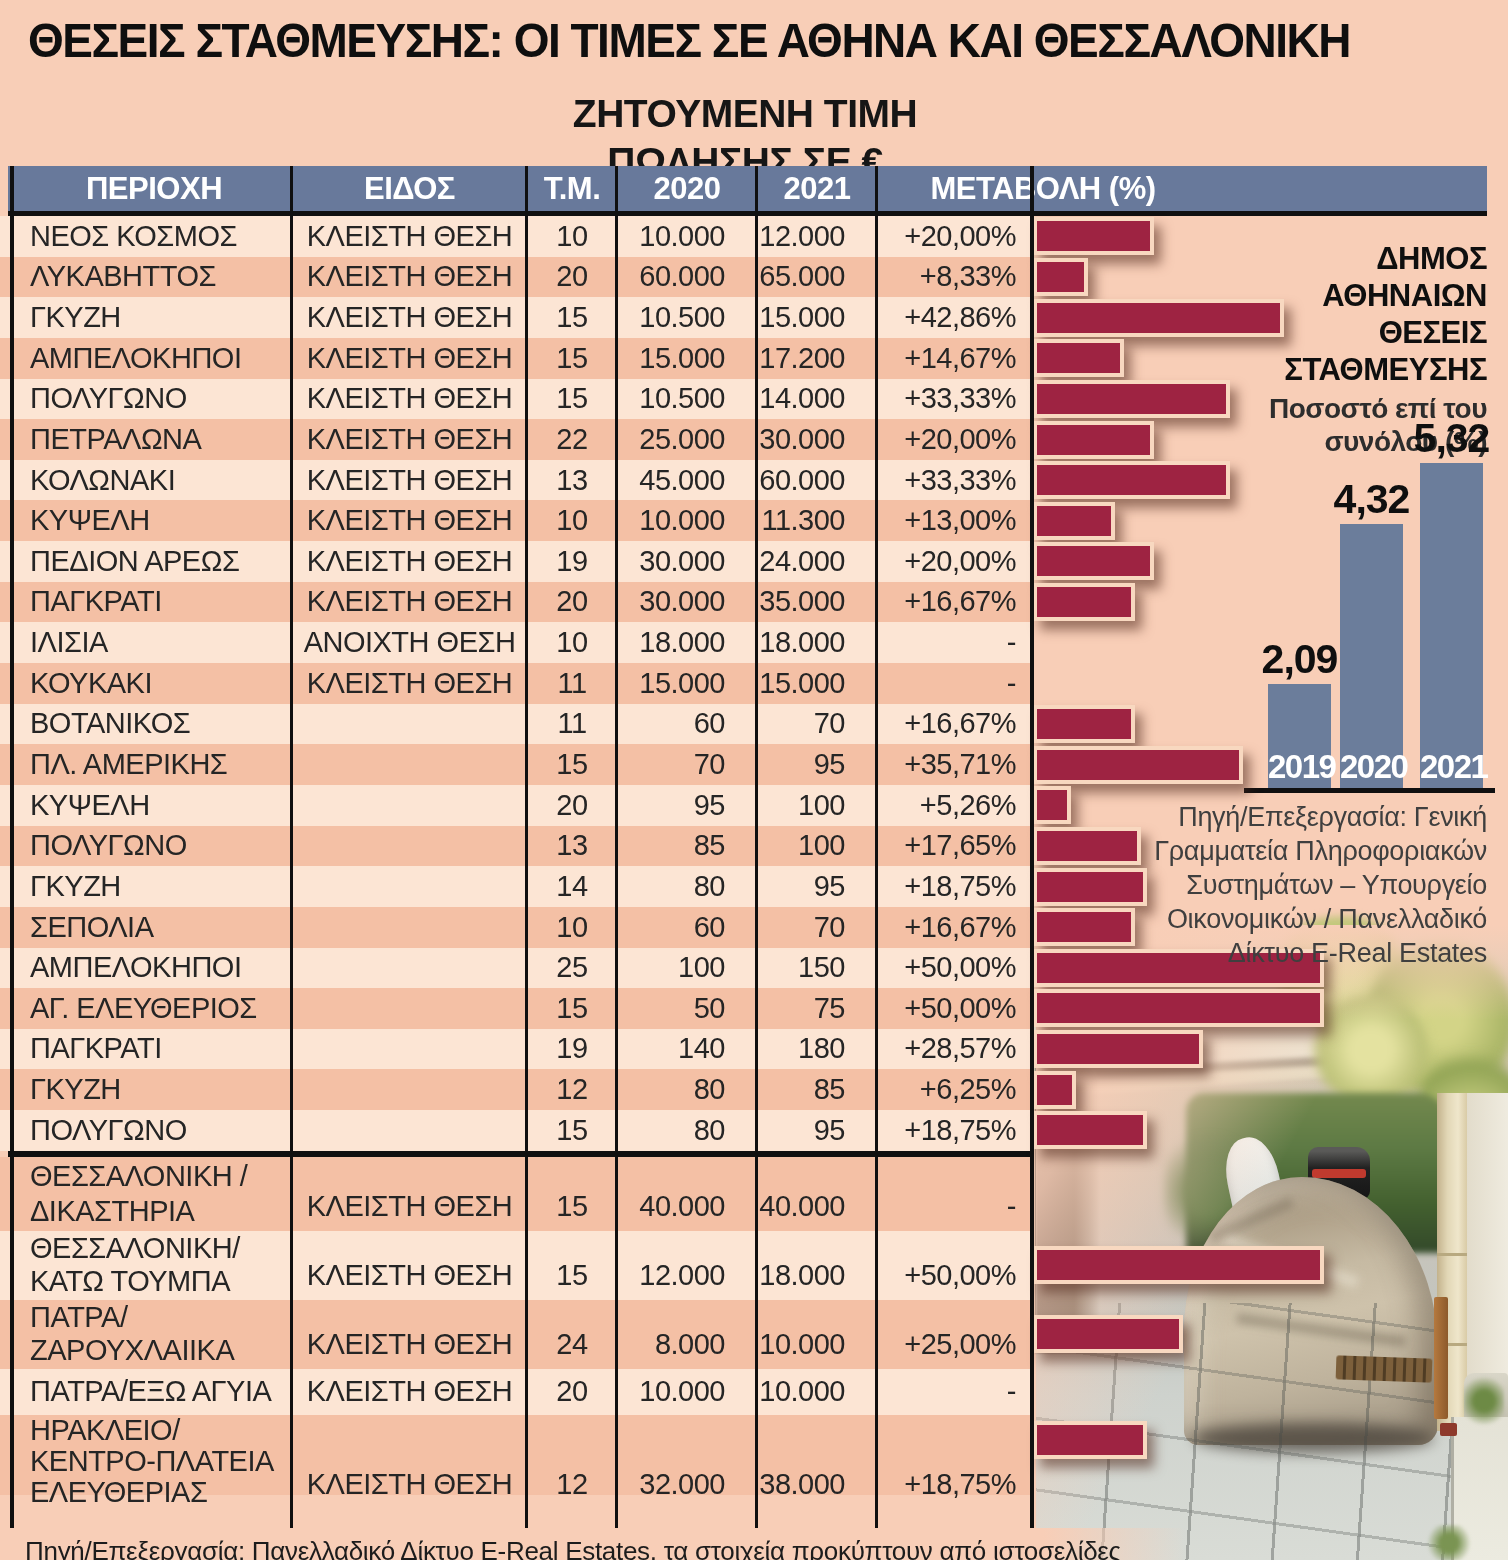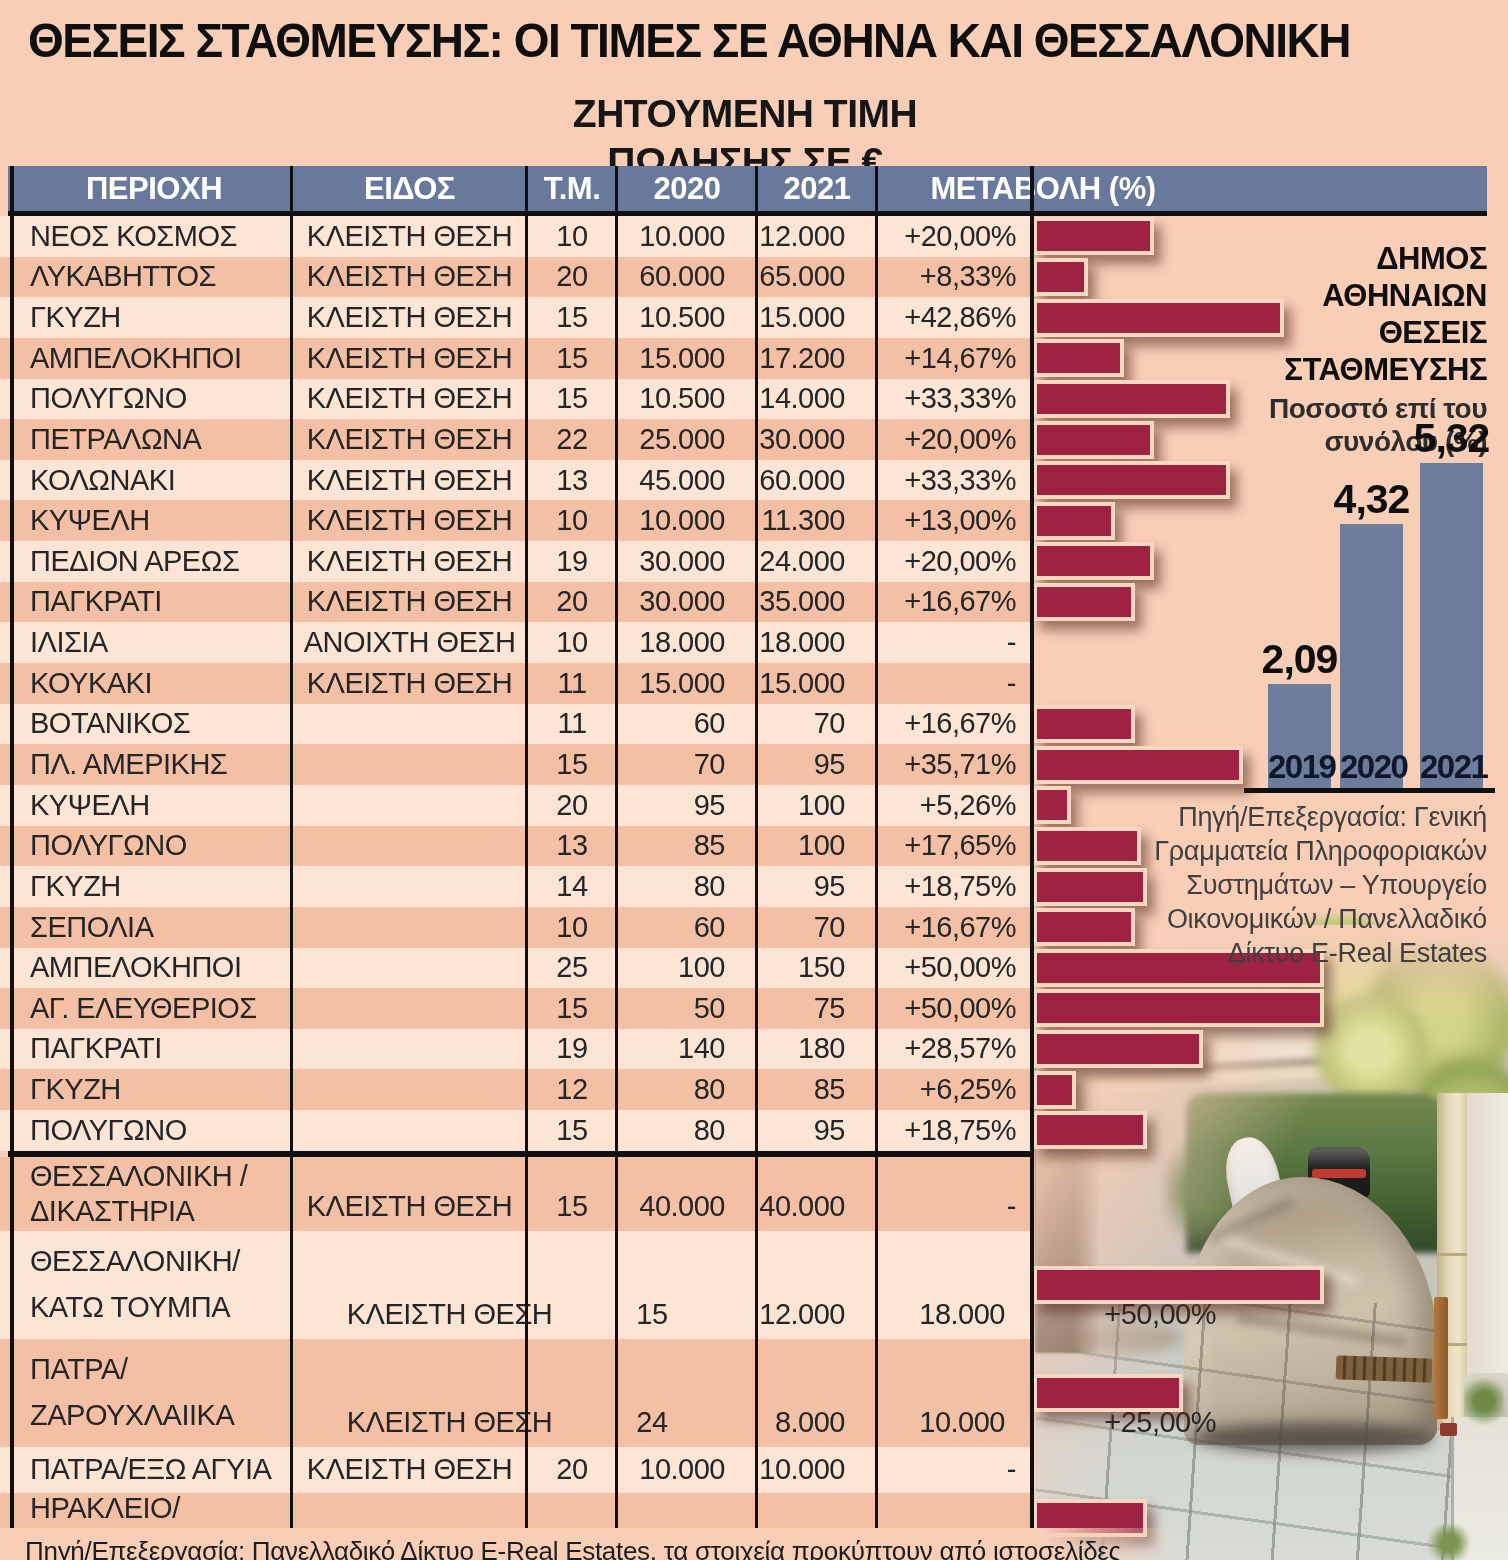--- a/index.html
+++ b/index.html
@@ -88,21 +88,21 @@
   .h2{left:519px;width:90px;}
   .h3{left:609px;width:140px;}
   .h4{left:749px;width:120px;}
   .h5{left:869px;width:300px;justify-content:flex-start;padding-left:16px;}
   .rows{position:absolute;left:0;top:216px;width:1032px;z-index:4;}
   .row{position:relative;display:grid;grid-template-columns:292px 235px 90px 140px 120px 155px;align-items:center;}
   .row.light{background:#fce5d4;}
   .row.dark{background:#f4c0a5;}
   .row.h1x{height:40.65px;}
   .row.hb2a{height:74px;}
-  .row.hb2{height:108px;gap:40px;}
+  .row.hb2{height:69px;}
   .row.hb1{height:46px;}
   .row.hb3{height:80px;}
   .c{font-size:29px;letter-spacing:-0.5px;color:#252525;line-height:1.08;}
   .creg{padding-left:30px;text-align:left;}
   .ctype{text-align:center;}
   .csqm{text-align:center;}
   .cp20,.cp21{text-align:right;padding-right:32px;}
   .cch{text-align:right;padding-right:16px;}
   .row.multi{align-items:end;}
   .row.multi .c{padding-bottom:8px;}
@@ -124,21 +124,21 @@
   .row.rlast .bar{top:32%;}
   
   .side-title{position:absolute;right:21px;top:240px;width:330px;text-align:right;
     font-size:31px;font-weight:800;line-height:37px;letter-spacing:-0.5px;color:#0f0f0f;white-space:pre-line;z-index:3;}
   .side-sub{position:absolute;right:21px;top:392px;width:330px;text-align:right;
     font-size:28px;font-weight:700;line-height:33px;letter-spacing:-0.5px;color:#2d2d2d;white-space:pre-line;z-index:3;}
   .mini-chart{position:absolute;left:1248px;top:410px;width:247px;height:383px;z-index:3;}
   .mini-base{position:absolute;left:-4px;bottom:0;width:251px;height:5px;background:#101010;}
   .mini-bar{position:absolute;bottom:5px;width:63px;background:#6b7d9b;}
   .mini-bar .yr{position:absolute;bottom:2px;left:0;width:100%;text-align:center;
-    color:#0f172a;font-size:33px;font-weight:800;letter-spacing:-1.5px;margin-top:28px;}
+    color:#ffffff;font-size:33px;font-weight:800;letter-spacing:-1.5px;margin-top:28px;}
   .mini-bar .val{position:absolute;top:-48px;left:50%;transform:translateX(-50%);
     color:#0f0f0f;font-size:41px;font-weight:800;letter-spacing:-1px;white-space:nowrap;}
   .source-right{position:absolute;right:21px;top:800px;width:340px;text-align:right;
     font-size:27px;line-height:34px;color:#3f3f3f;letter-spacing:-0.3px;white-space:pre-line;z-index:5;}
   
   .footer{position:absolute;left:0;top:1528px;width:1160px;height:32px;padding:8px 0 0 25px;
     font-size:26px;color:#1c1c1c;letter-spacing:-0.3px;z-index:7;
     background:linear-gradient(90deg,#f8ceb7 88%,rgba(248,206,183,0) 100%);}
 </style>
 </head>

